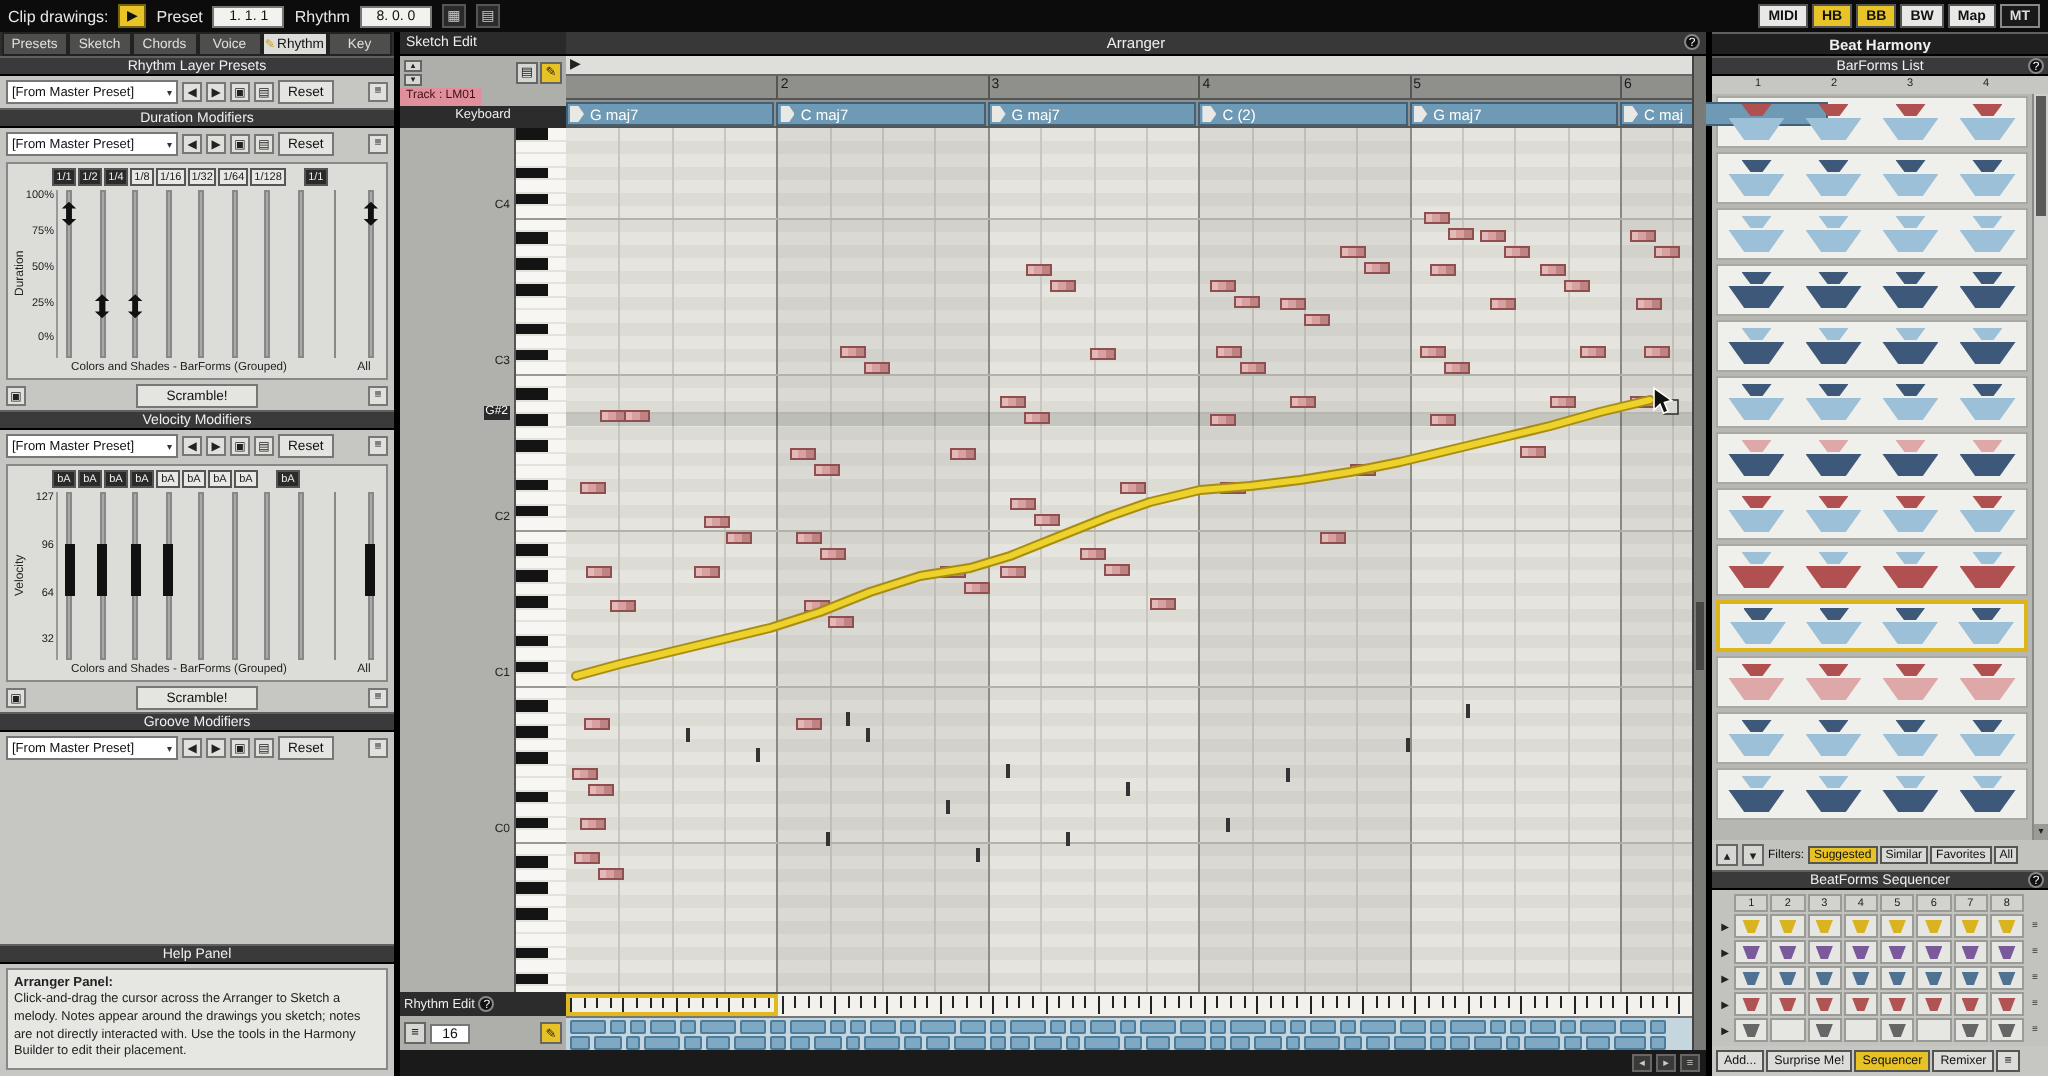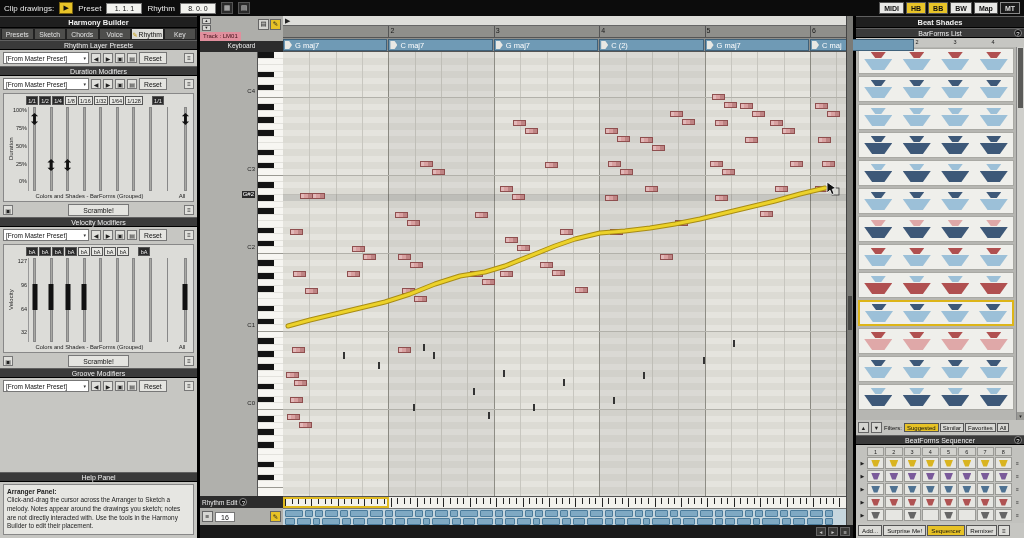--- a/index.html
+++ b/index.html
@@ -164,21 +164,20 @@
         <div class="tb-btn yellow">BB</div>
         <div class="tb-btn light">BW</div>
         <div class="tb-btn light">Map</div>
         <div class="tb-btn dark">MT</div>
       </div>
   </div>
 
   <div class="main">
 
     <div class="left">
-      <div class="bar title">Harmony Builder</div>
       <div class="tabs">
           <div class="tab">
             <span>Presets</span>
           </div>
           <div class="tab">
             <span>Sketch</span>
           </div>
           <div class="tab">
             <span>Chords</span>
           </div>
@@ -360,20 +359,27 @@
         </div>
       <div class="lspacer"></div>
       <div class="bar sub">Help Panel</div>
       <div class="help-box">
         <b>Arranger Panel:</b>
         <span>Click-and-drag the cursor across the Arranger to Sketch a melody. Notes appear around the drawings you sketch; notes are not directly interacted with. Use the tools in the Harmony Builder to edit their placement.</span>
       </div>
     </div>
 
     <div class="center">
+      <div class="c-header">
+        <div class="se">Sketch Edit</div>
+        <div class="arr-title">
+          <span>Arranger</span>
+          <div class="qmark">?</div>
+        </div>
+      </div>
       <div class="c-body">
         <div class="gutter">
           <div class="tools">
             <div class="tool-col">
               <div class="tsq">▴</div>
               <div class="tsq">▾</div>
             </div>
             <div class="tspacer"></div>
             <div class="tsq">▤</div>
             <div class="tsq active">✎</div>
@@ -862,21 +868,21 @@
         </div>
       </div>
       <div class="c-bottom">
         <div class="bsq">◂</div>
         <div class="bsq">▸</div>
         <div class="bsq">≡</div>
       </div>
     </div>
 
     <div class="right">
-      <div class="bar title">Beat Shades</div>
+      <div class="bar title">Beat Harmony</div>
       <div class="bar sub rel">
         <span>BarForms List</span>
         <div class="qmark">?</div>
       </div>
       <div class="bf-cols">
           <div class="bf-col">1</div>
           <div class="bf-col">2</div>
           <div class="bf-col">3</div>
           <div class="bf-col">4</div>
         </div>

